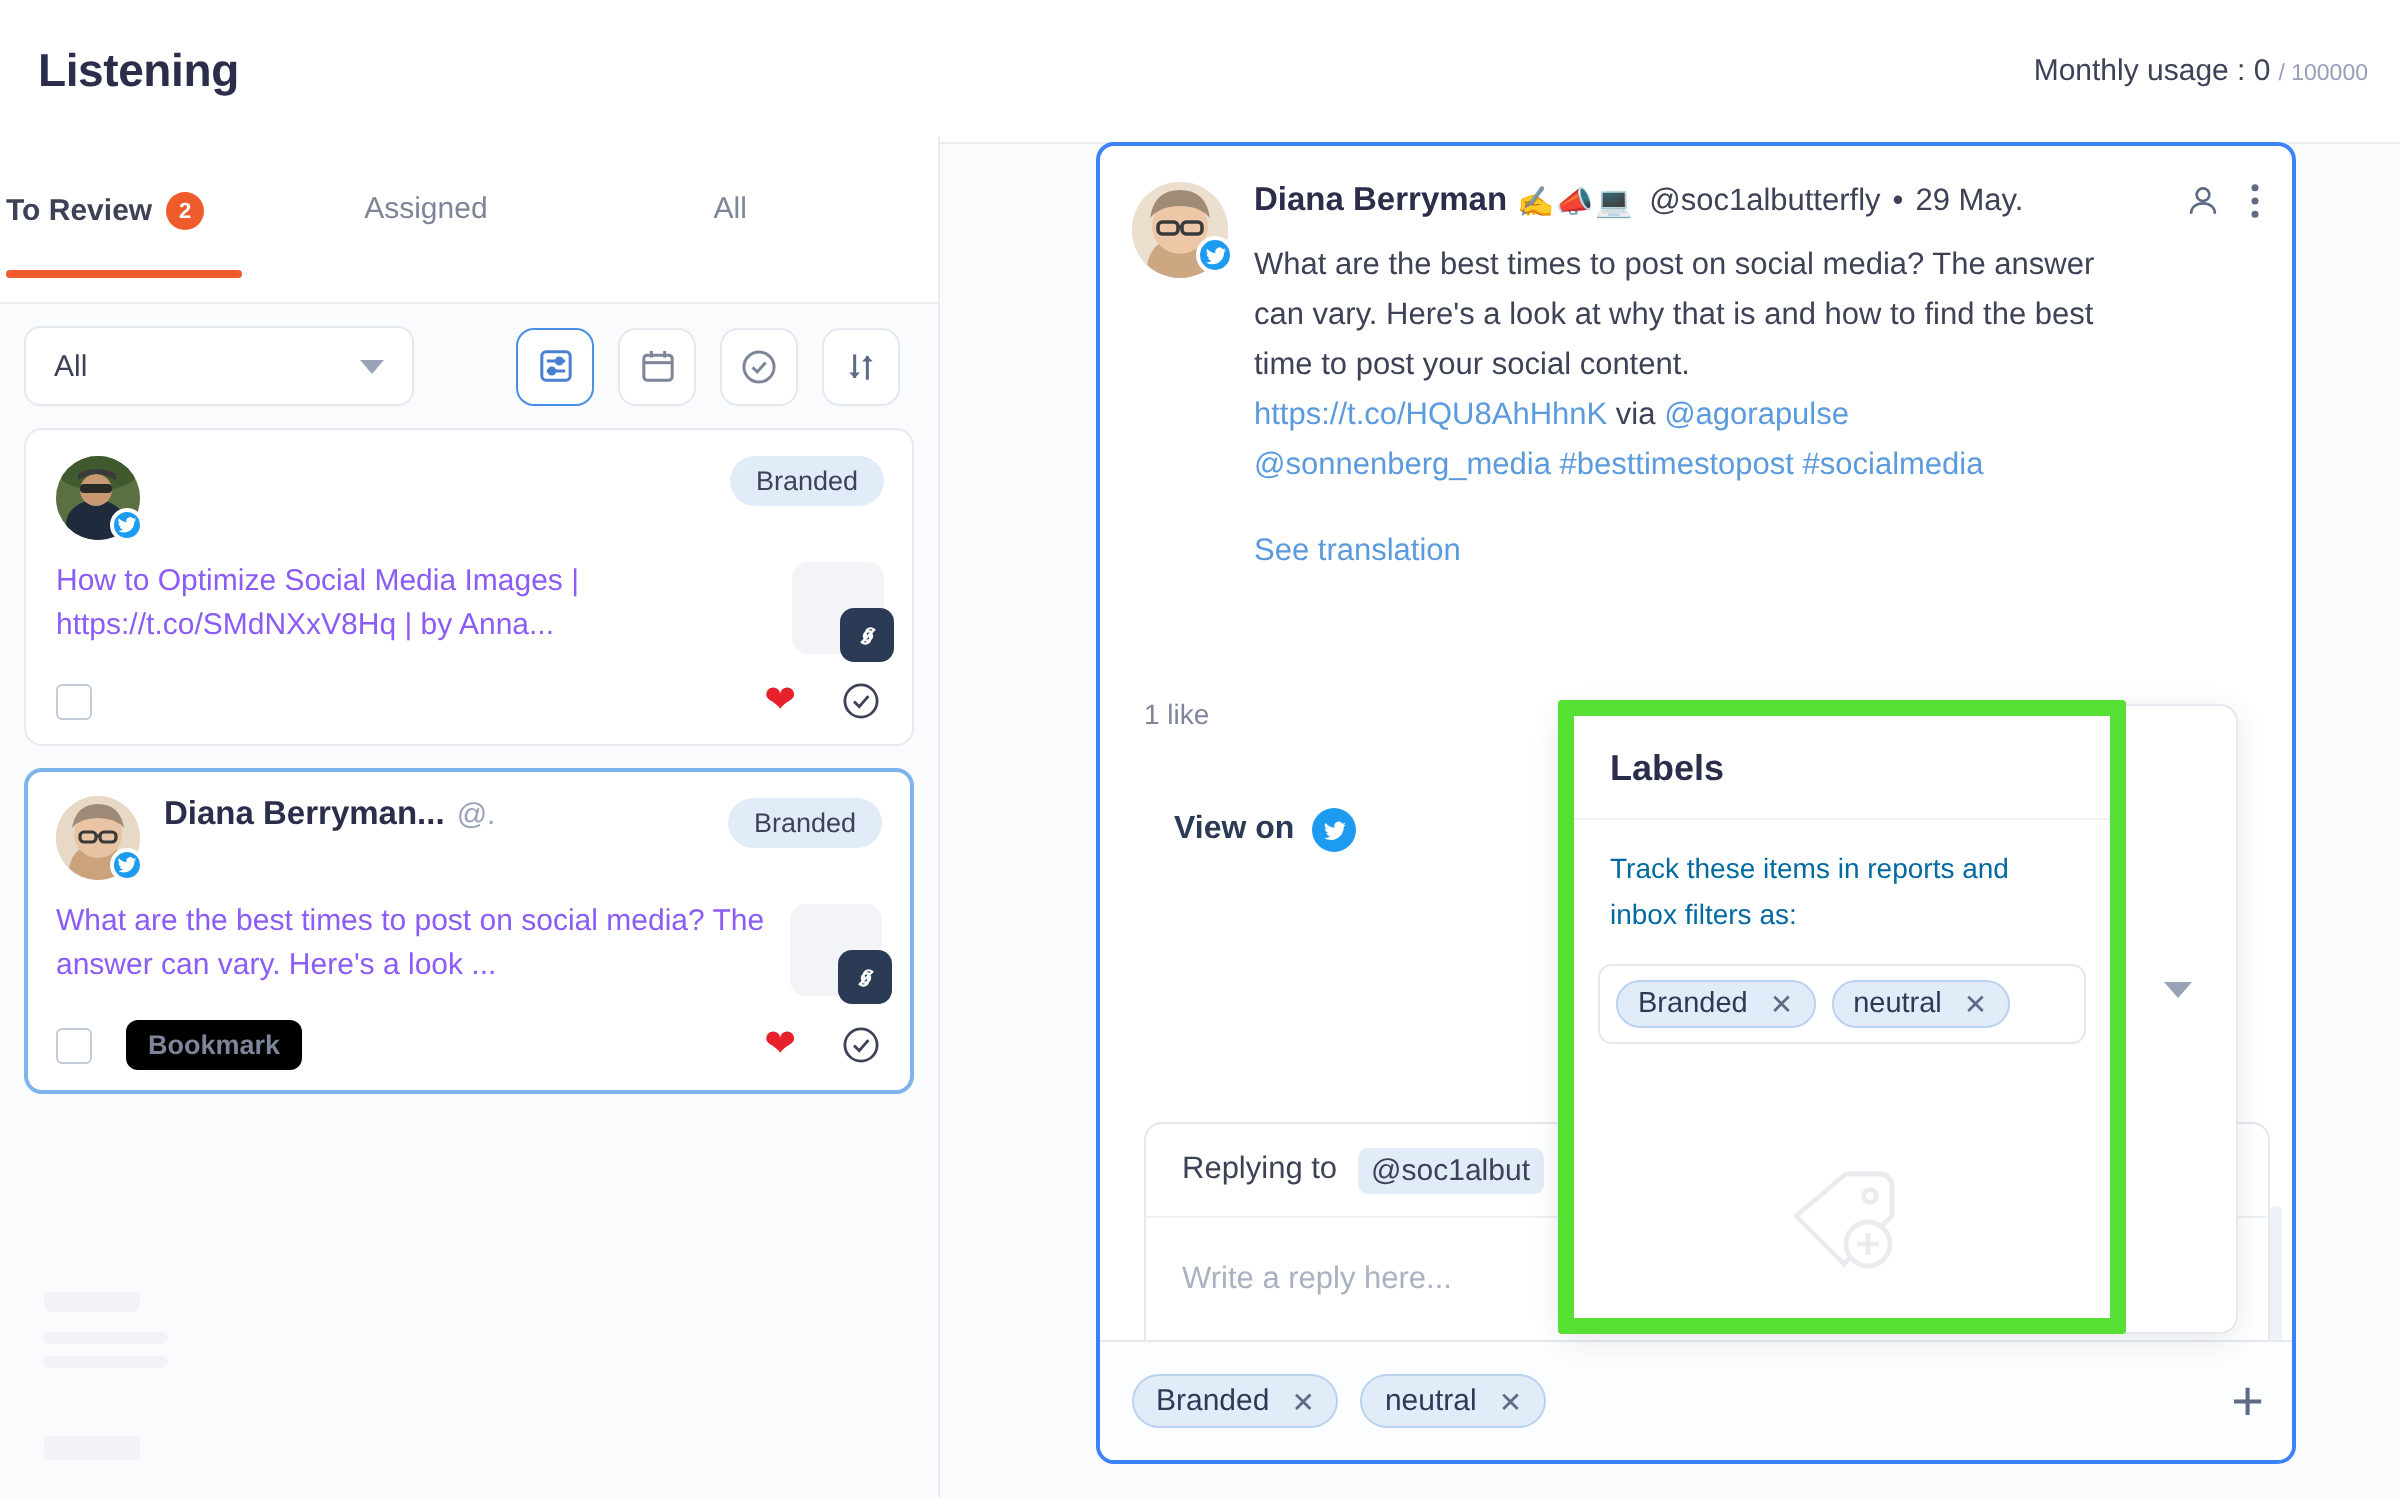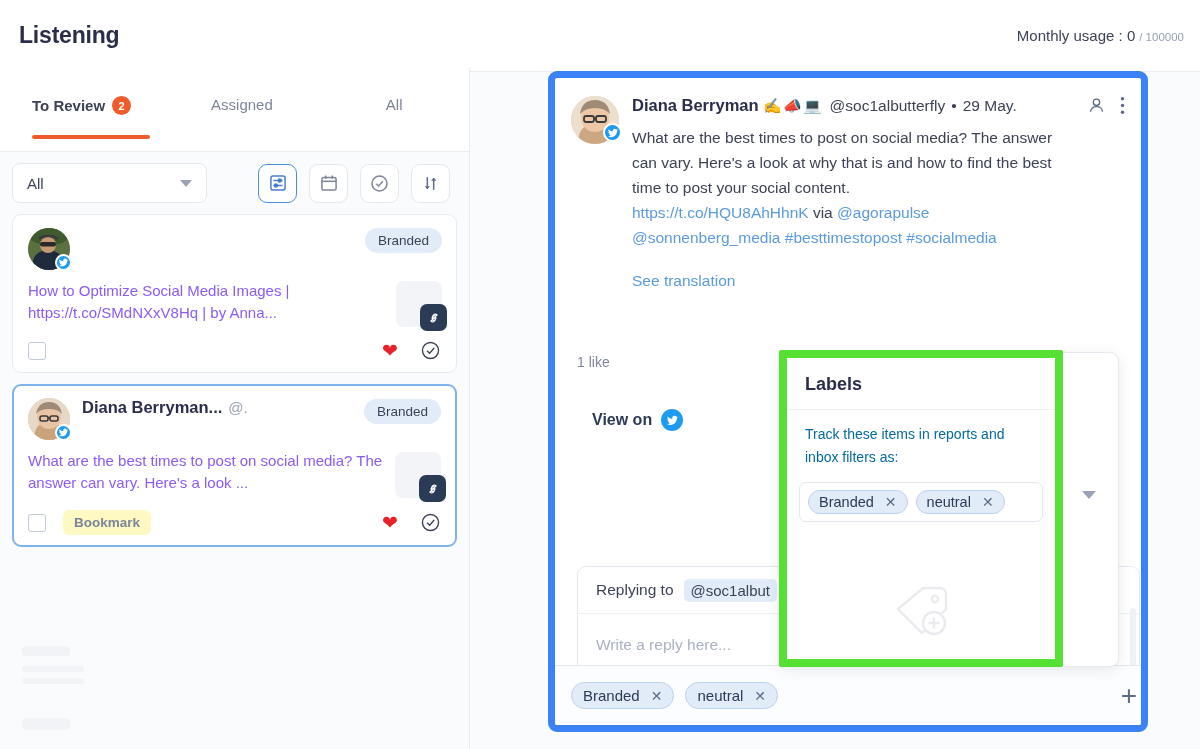--- a/index.html
+++ b/index.html
@@ -31,21 +31,21 @@
     background: #fafbfc; border-right: 1px solid #e9edf2;
   }
   .tabs {
     height: 84px; background: #ffffff; display: flex; align-items: flex-start;
     padding-top: 28px; border-bottom: 1px solid #e9edf2; position: relative;
   }
   .tab {
     font-size: 15px; color: #7d8599; position: relative; cursor: pointer;
     display: flex; align-items: center; padding-bottom: 24px;
   }
-  .tab.tab-review { margin-left: 32px; color: #3d4256; font-weight: bold; justify-content: flex-end; }
+  .tab.tab-review { margin-left: 3px; color: #3d4256; font-weight: bold; justify-content: flex-end; }
   .tab.tab-assigned { margin-left: 80px; }
   .tab.tab-all { margin-left: 113px; }
   .tab.active::after {
     content: ""; position: absolute; left: 0; bottom: 0; height: 4px;
     width: 118px; background: #ef5b2b; border-radius: 2px;
   }
   .tab-badge {
     margin-left: 7px; background: #ef5b2b; color: #fff; font-size: 11px;
     font-weight: bold; width: 19px; height: 19px; border-radius: 50%;
     display: inline-flex; align-items: center; justify-content: center;
@@ -111,33 +111,33 @@
     position: absolute; right: -5px; bottom: -4px; width: 27px; height: 27px;
     background: #2b3a55; border-radius: 7px; display: flex;
     align-items: center; justify-content: center;
   }
   .card-foot { display: flex; align-items: center; margin-top: 16px; }
   .chk {
     width: 18px; height: 18px; border: 1.5px solid #c3cbd9; border-radius: 3px;
     background: #fff; cursor: pointer;
   }
   .bookmark-pill {
-    margin-left: 17px; background: #fef9c3; color: #7d8599; font-size: 13.5px;
+    margin-left: 17px; background: #000000; color: #7d8599; font-size: 13.5px;
     font-weight: bold; border-radius: 6px; padding: 5px 11px;
   }
   .foot-actions { margin-left: auto; display: flex; align-items: center; gap: 22px; }
   .heart { color: #e8202a; font-size: 19px; line-height: 1; }
 
   
   .ghost { position: absolute; background: #f1f3f7; border-radius: 4px; }
 
   
   .detail {
     position: absolute; left: 548px; top: 71px; width: 600px; height: 661px;
-    background: #fff; border: 7px solid #3b82f6; border-radius: 9px;
+    background: #fff; border: 2px solid #3b82f6; border-radius: 9px;
     overflow: hidden;
   }
   .post-head { display: flex; padding: 18px 16px 0 16px; }
   .d-avatar-wrap { position: relative; width: 48px; height: 48px; flex: 0 0 48px; }
   .d-avatar { width: 48px; height: 48px; border-radius: 50%; overflow: hidden; background: #d9cfc4; }
   .d-body { margin-left: 13px; flex: 1; min-width: 0; }
   .d-name-row { display: flex; align-items: center; }
   .d-name { font-size: 16.5px; font-weight: bold; color: #2b2e4a; }
   .d-emoji { font-size: 15px; margin-left: 5px; letter-spacing: 1px; }
   .d-handle { font-size: 15.5px; color: #3d4256; margin-left: 7px; }

